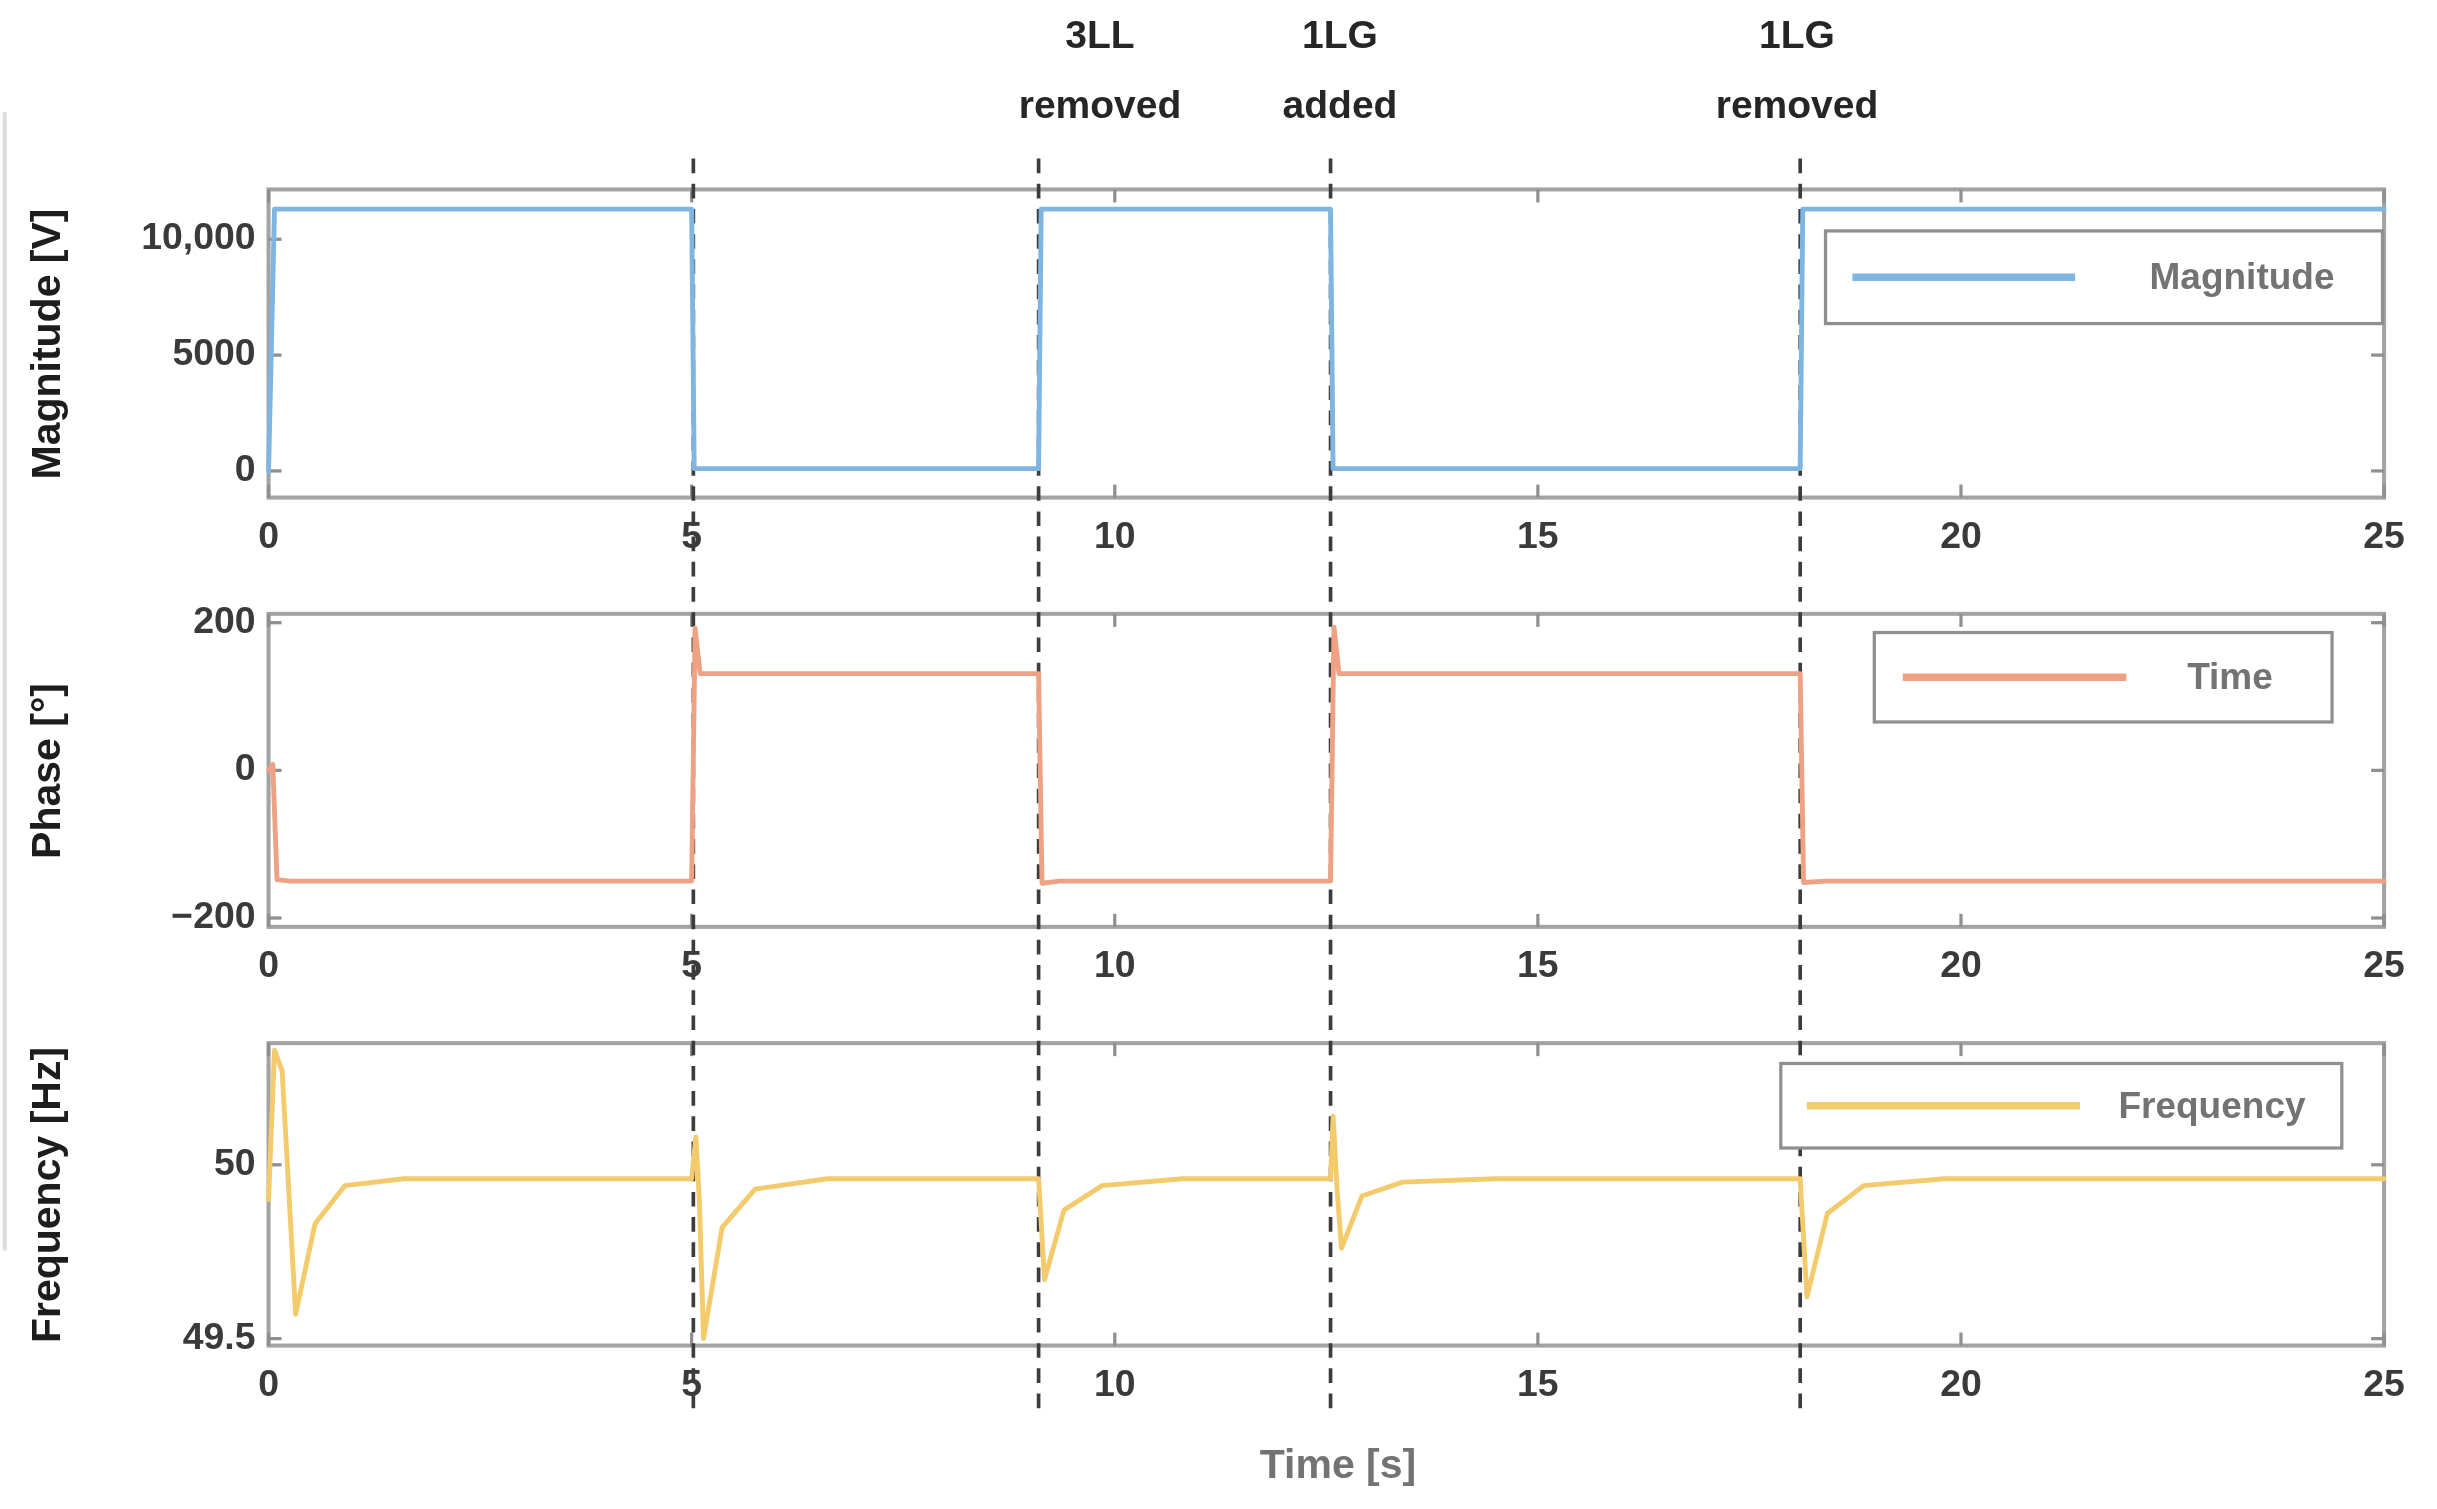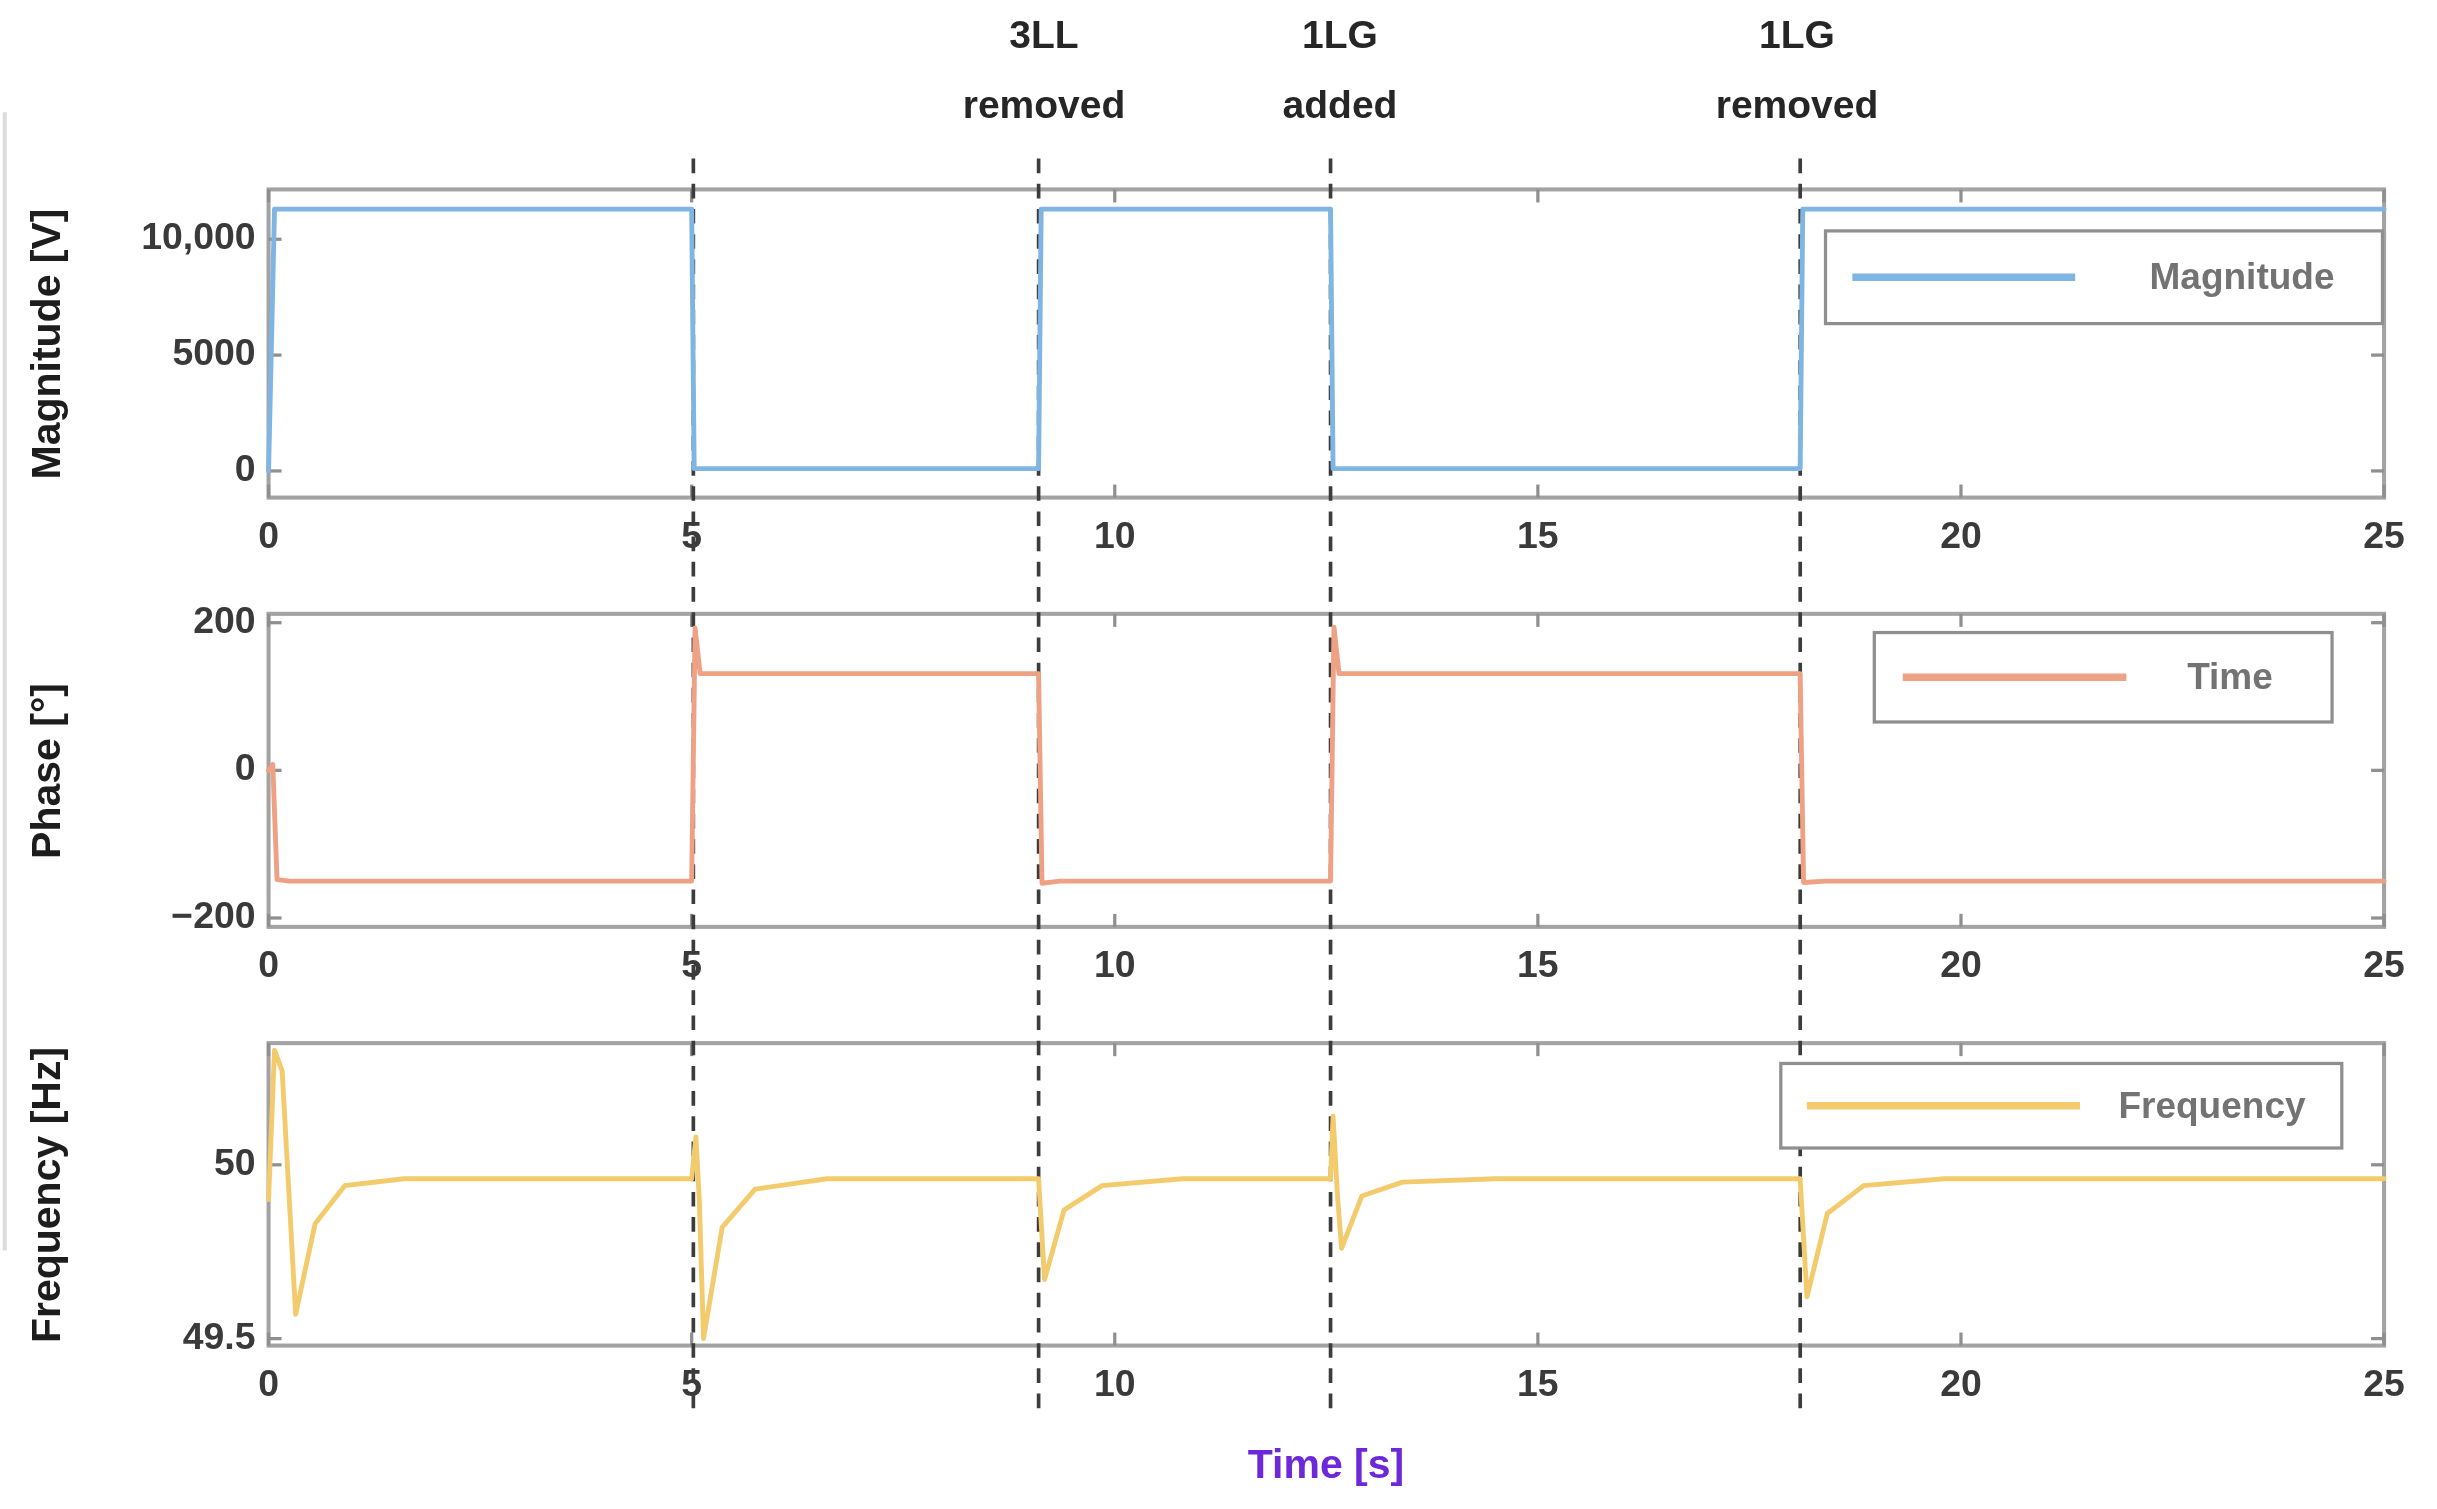--- a/index.html
+++ b/index.html
@@ -14,21 +14,21 @@
   .overlay{
     position:absolute;
     transform:translate(-50%,-50%);
     white-space:nowrap;
     color:#222;
   }
   .ylabel{
     font-size:41px;font-weight:600;color:#1d1d1d;
     transform:translate(-50%,-50%) rotate(-90deg);
   }
-  .xlabel{font-size:41px;font-weight:700;color:#6d28d9;}
+  .xlabel{font-size:41px;font-weight:700;color:#737373;margin-left:12px;}
   .legend-label{font-size:37px;font-weight:600;color:#737373;}
   .annotation{
     position:absolute;
     transform:translateX(-50%);
     top:0;height:140px;
     display:flex;flex-direction:column;justify-content:flex-end;align-items:center;
   }
   .annotation div{
     font-size:39px;font-weight:700;line-height:70px;color:#262626;white-space:nowrap;
   }
@@ -148,21 +148,21 @@
       <g>
         <rect x="2190" y="1308" width="690" height="104" fill="#ffffff" stroke="#8f8f8f" stroke-width="4"></rect>
         <line x1="2222" y1="1360" x2="2558" y2="1360" stroke="#f3cb6d" stroke-width="9"></line>
       </g>
     </svg>
 
   <div class="ylabel" style="position:absolute;left:46px;top:344px;">Magnitude [V]</div>
   <div class="ylabel" style="position:absolute;left:46px;top:771px;">Phase [°]</div>
   <div class="ylabel" style="position:absolute;left:46px;top:1195px;">Frequency [Hz]</div>
 
-  <div class="annotation" style="left:1044px;text-align:right;">
+  <div class="annotation" style="left:1100px;text-align:right;">
     <div>3LL</div>
     <div>removed</div>
   </div>
   <div class="annotation" style="left:1340px;">
     <div>1LG</div>
     <div>added</div>
   </div>
   <div class="annotation" style="left:1797px;">
     <div>1LG</div>
     <div>removed</div>

